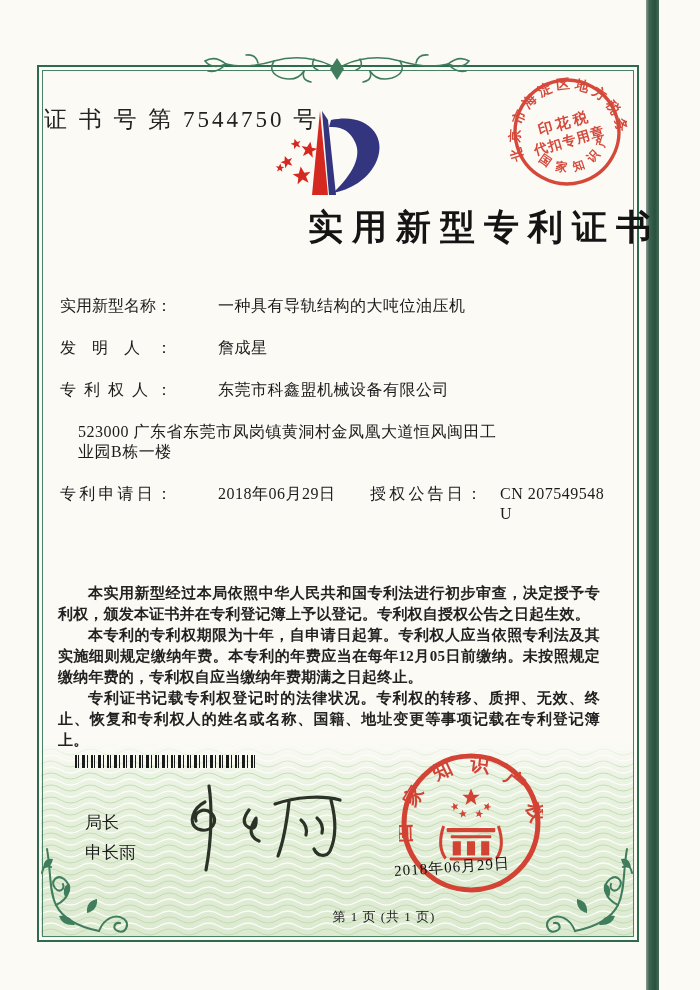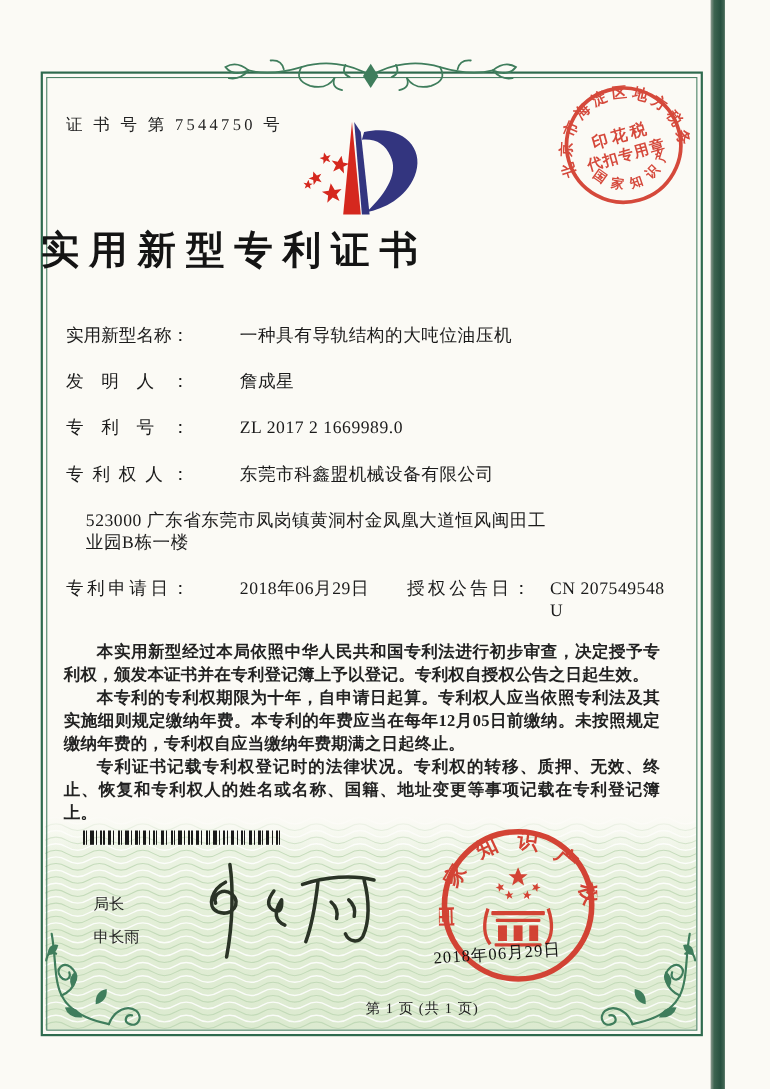--- a/index.html
+++ b/index.html
@@ -16,41 +16,41 @@
   
   .cert-border{left:37px;top:65px;width:598px;height:873px;
     border:2px solid #2e6a4e;}
   .cert-border-inner{position:absolute;inset:3px;border:1px solid #4b8266;}
   
   .green-zone{left:41px;top:740px;width:592px;height:196px;overflow:hidden;
     background:linear-gradient(180deg,#f7faf2 0%,#ebf3e2 18%,#e2eed6 55%,#dcead0 100%);}
   .green-zone svg{display:block;width:100%;height:100%;}
   .zone-fade{position:absolute;left:0;top:0;width:100%;height:34px;
     background:linear-gradient(180deg,#fbfaf5 0%,rgba(251,250,245,0) 100%);}
-  .cert-number{left:60px;top:104px;font-size:15px;letter-spacing:3px;color:#222;}
-  .title{left:37px;top:204px;width:598px;text-align:left;
-    font-size:35px;font-weight:700;letter-spacing:9px;color:#141414;}
+  .cert-number{left:44px;top:104px;font-size:23px;letter-spacing:3px;color:#222;}
+  .title{left:37px;top:204px;width:598px;text-align:right;
+    font-size:35px;font-weight:700;letter-spacing:9px;color:#141414;padding-left:25px;}
   
   .fields{left:60px;top:296px;width:552px;font-size:16px;color:#1b1b1b;}
   .frow{display:flex;margin-bottom:22px;line-height:20px;position:relative;gap:28px;}
   .flabel{width:112px;flex:none;text-align:justify;text-align-last:justify;}
   .fvalue{margin-left:18px;max-width:430px;letter-spacing:0.5px;}
   .frow-grant .pair2{position:absolute;left:310px;top:0;display:flex;}
   
   .bodytext{left:58px;top:583px;width:542px;font-size:15px;line-height:21px;
     text-align:justify;color:#222;letter-spacing:0.2px;}
   .bodytext p{margin:0;text-indent:2em;font-weight:bold;}
   
   .barcode{left:75px;top:755px;width:180px;height:13px;
     background:repeating-linear-gradient(90deg,
       #1a1a1a 0 2px,transparent 2px 3px,
       #1a1a1a 3px 4px,transparent 4px 7px,
       #1a1a1a 7px 10px,transparent 10px 12px,
       #1a1a1a 12px 13px,transparent 13px 16px);}
-  .officials{left:85px;top:808px;font-size:14px;color:#1f1f1f;line-height:30px;}
+  .officials{left:85px;top:808px;font-size:17px;color:#1f1f1f;line-height:30px;}
   .seal-date{left:394px;top:856px;width:170px;font-size:15px;letter-spacing:1px;
     color:#111;transform:rotate(-4deg);z-index:6;}
   .page-footer{left:37px;top:908px;width:598px;text-align:center;
     font-size:13px;color:#222;letter-spacing:1px;padding-left:48px;}
   .tax-stamp{left:505px;top:70px;width:124px;height:124px;transform:rotate(-16deg);opacity:.92;}
   .cnipa-seal{left:399px;top:751px;width:144px;height:144px;z-index:5;opacity:.95;}
   .sipo-logo{left:265px;top:98px;width:160px;height:105px;}
   .top-ornament{left:196px;top:50px;width:282px;height:38px;}
   .flourish{width:92px;height:92px;z-index:4;}
   .flourish-left{left:41px;top:845px;}
@@ -193,24 +193,20 @@
 <div class="abs fields">
   <div class="frow">
     <span class="flabel">实用新型名称：</span>
     <span class="fvalue">一种具有导轨结构的大吨位油压机</span>
   </div>
   <div class="frow">
     <span class="flabel">发明人：</span>
     <span class="fvalue">詹成星</span>
   </div>
   <div class="frow">
-    <span class="flabel">专利号：</span>
-    <span class="fvalue">ZL 2017 2 1669989.0</span>
-  </div>
-  <div class="frow">
     <span class="flabel">专利权人：</span>
     <span class="fvalue">东莞市科鑫盟机械设备有限公司</span>
   </div>
   <div class="frow">
     <span class="fvalue">523000 广东省东莞市凤岗镇黄洞村金凤凰大道恒风闽田工业园B栋一楼</span>
   </div>
   <div class="frow frow-grant">
     <span class="flabel">专利申请日：</span>
     <span class="fvalue">2018年06月29日</span>
     <span class="pair2">

